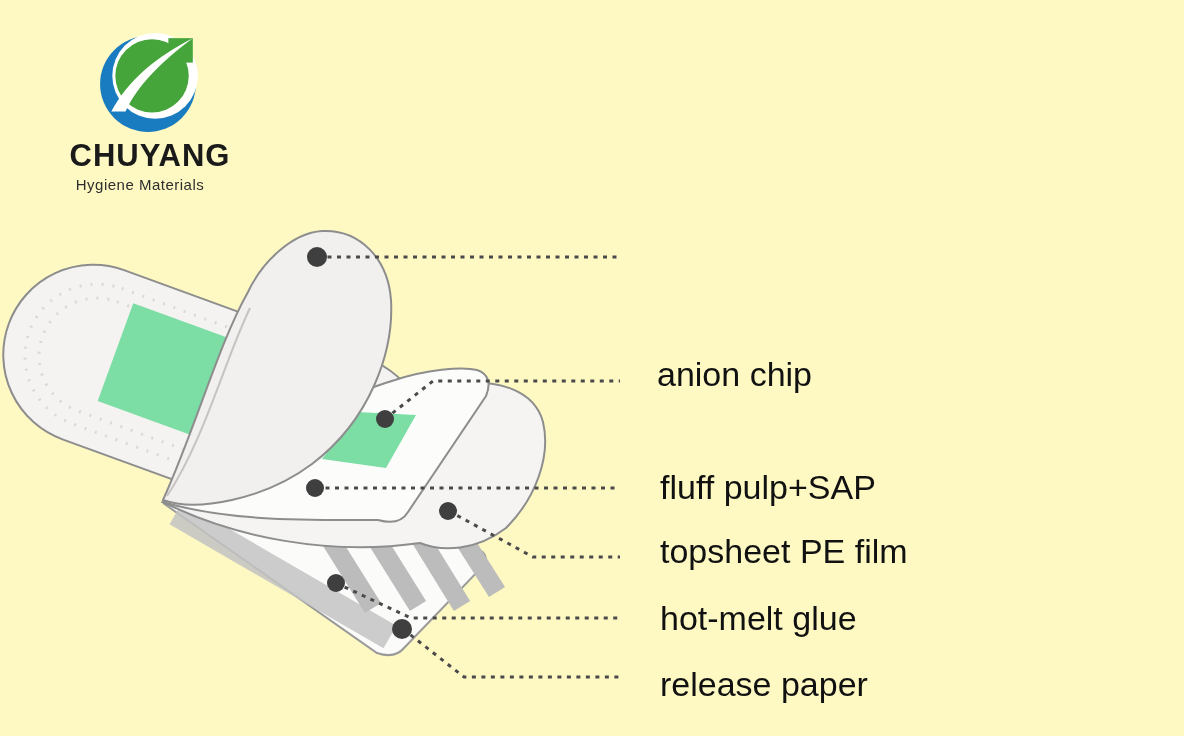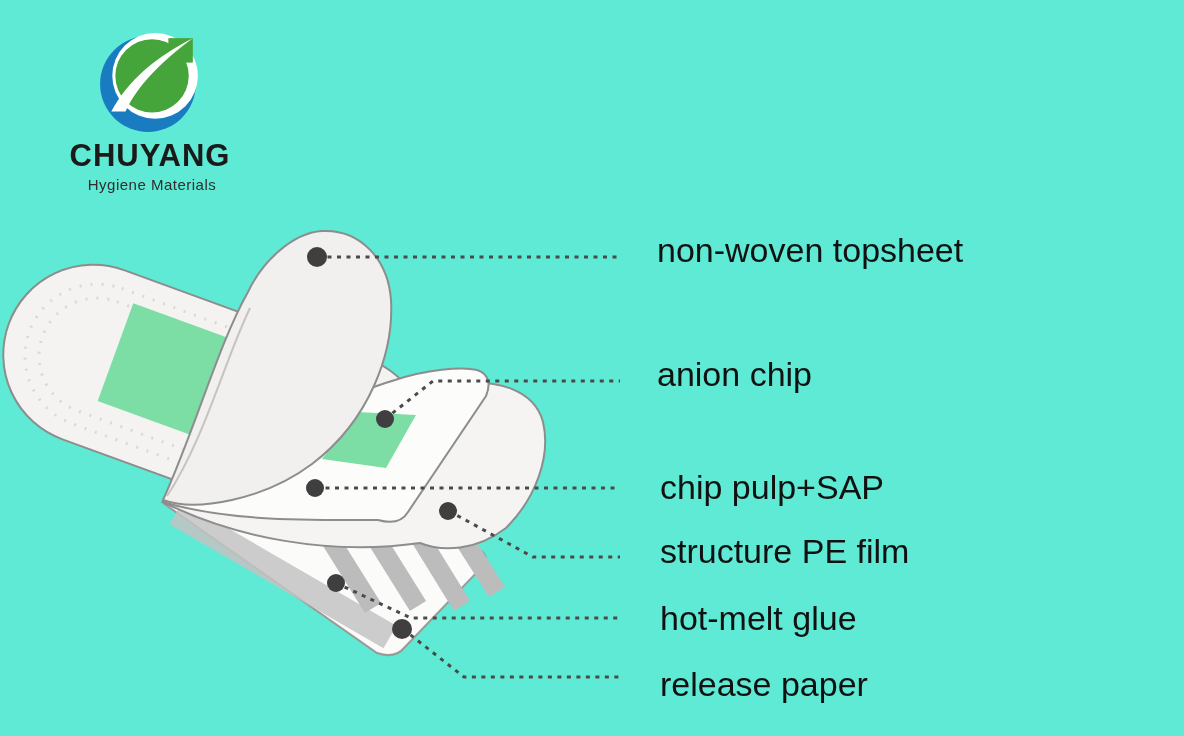--- a/index.html
+++ b/index.html
@@ -1,23 +1,23 @@
 <!DOCTYPE html>
 <html style="--title-blue: #4a73c6; --logo-blue: #1a7cc0; --logo-green: #46a53a; --chip-green: #7cdda5; --pad-fill: #f4f3f1; --outline-gray: #8d8d8d; --glue-gray: #bcbcbc; --dot-gray: #3f3f3f; --line-gray: #4a4a4a; --label-text: #111111;"><head>
 <meta charset="utf-8">
 <style>
   html,body{margin:0;padding:0;background:#ffffff;}
-  #page{position:relative;width:1184px;height:736px;background:#5eead4;overflow:hidden;
+  #page{position:relative;width:1184px;height:736px;background:#fef9c3;overflow:hidden;
         font-family:"Liberation Sans","DejaVu Sans",sans-serif;}
 
   
   #logo-icon{position:absolute;left:99px;top:30px;width:102px;height:106px;}
   .logo-name{position:absolute;left:58px;top:138px;width:184px;text-align:center;
              font-size:31px;font-weight:bold;letter-spacing:1px;color:#1a1a1a;}
-  .logo-tagline{position:absolute;left:60px;top:176px;width:184px;text-align:center;
+  .logo-tagline{position:absolute;left:48px;top:176px;width:184px;text-align:center;
              font-size:15px;color:#2e2e2e;letter-spacing:0.5px;}
   .page-title{position:absolute;left:258px;top:26px;font-size:176px;line-height:1;
              font-weight:bold;letter-spacing:-6px;color:var(--title-blue,#4a73c6);
              text-shadow:3px 4px 3px rgba(110,110,110,0.35);white-space:nowrap;}
 
   
   #diagram-svg{position:absolute;left:0;top:0;width:1184px;height:736px;}
   .pad-shape{fill:var(--pad-fill,#f4f3f1);stroke:var(--outline-gray,#8d8d8d);stroke-width:2;}
   .petal-shape{fill:#f1f0ee;stroke:var(--outline-gray,#8d8d8d);stroke-width:2;}
   .core-shape{fill:#fcfcfb;stroke:var(--outline-gray,#8d8d8d);stroke-width:2;}
@@ -112,20 +112,19 @@
     <g>
       <circle class="dot" cx="317" cy="257" r="10"></circle>
       <circle class="dot" cx="385" cy="419" r="9"></circle>
       <circle class="dot" cx="315" cy="488" r="9"></circle>
       <circle class="dot" cx="448" cy="511" r="9"></circle>
       <circle class="dot" cx="336" cy="583" r="9"></circle>
       <circle class="dot" cx="402" cy="629" r="10"></circle>
     </g>
   </svg>
 
-  <div class="layer-label lbl-0">non-woven topsheet</div>
   <div class="layer-label lbl-1">anion chip</div>
-  <div class="layer-label lbl-2">chip pulp+SAP</div>
-  <div class="layer-label lbl-3">structure PE film</div>
+  <div class="layer-label lbl-2">fluff pulp+SAP</div>
+  <div class="layer-label lbl-3">topsheet PE film</div>
   <div class="layer-label lbl-5">release paper</div>
   <div class="layer-label lbl-4">hot-melt glue</div>
 
 </div>
 
 </body></html>

